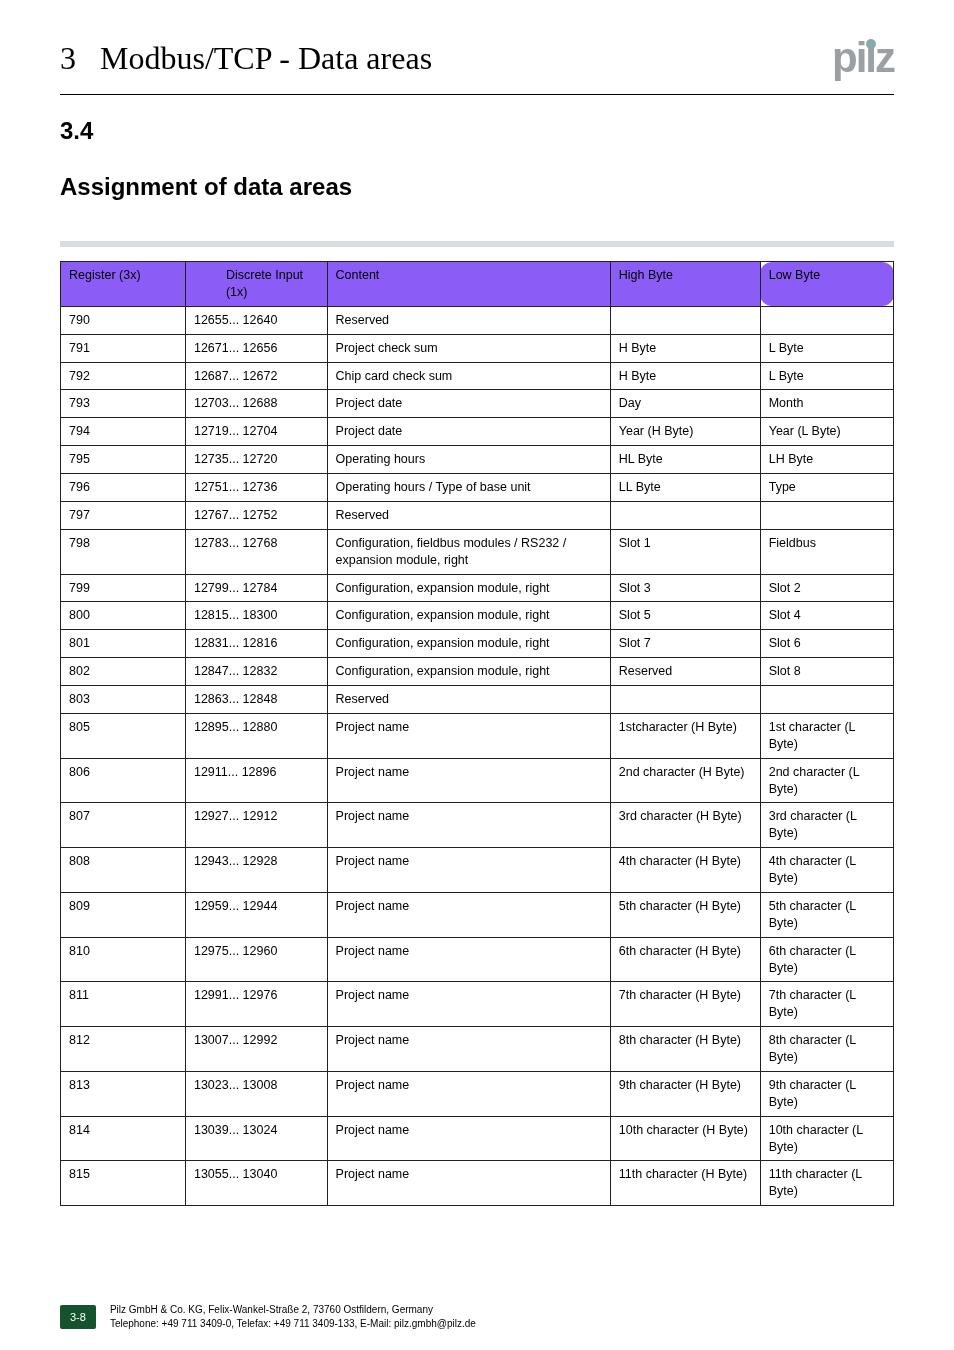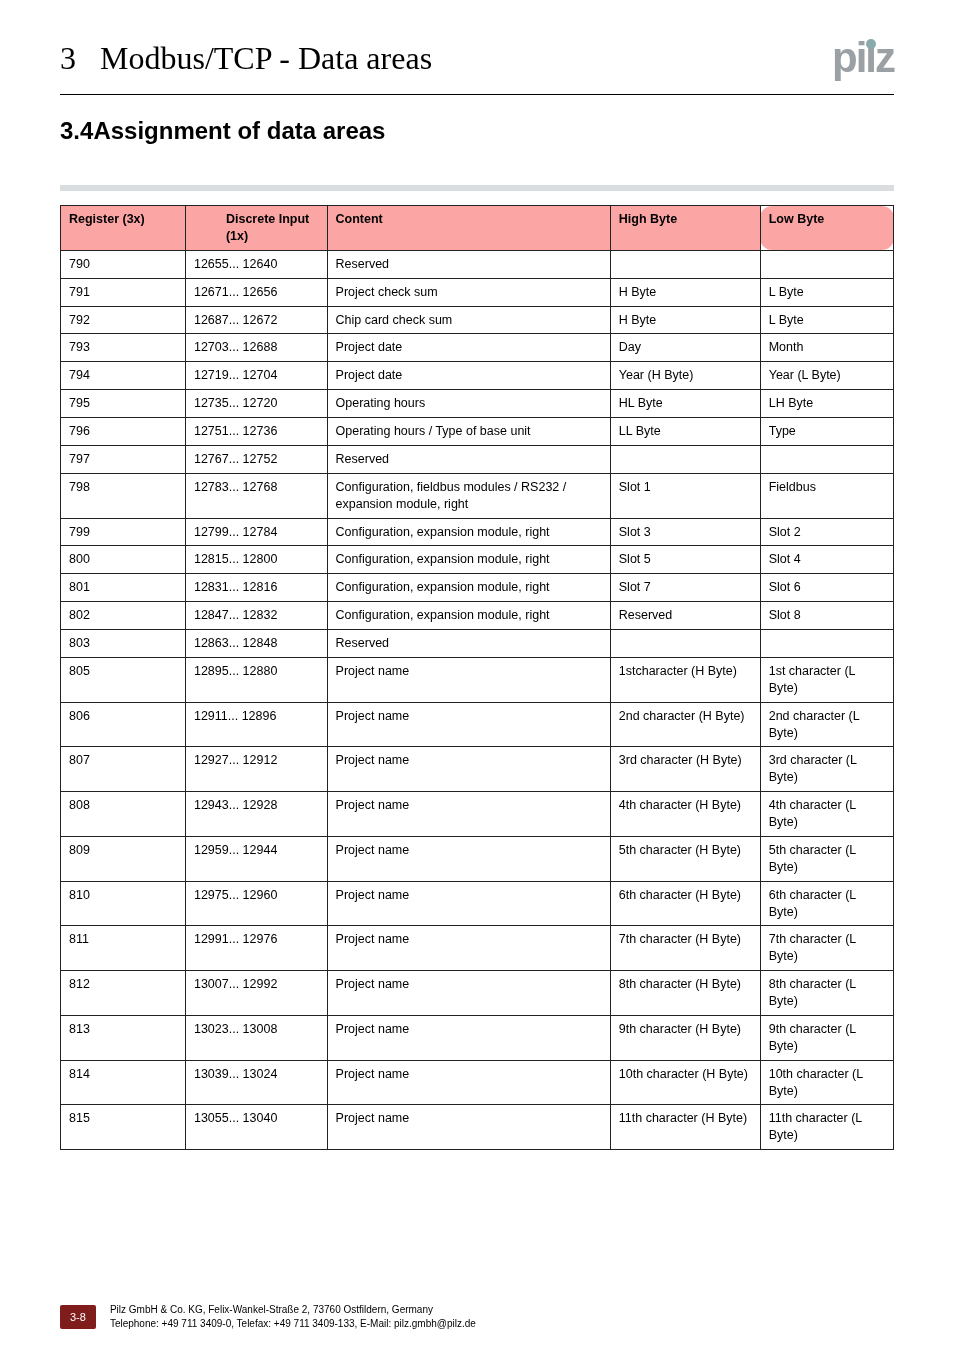--- a/index.html
+++ b/index.html
@@ -58,21 +58,23 @@
   }
   .logo .txt {
     font-family: Arial, Helvetica, sans-serif;
     font-weight: 800;
     font-size: 42px;
     letter-spacing: -2px;
     color: #9aa0a3;
   }
   .section-head {
     display: flex;
+    gap: 28px;
     margin: 18px 0 40px 0;
+    flex-direction: column;
   }
   .secnum {
     font-size: 24px;
     font-weight: 700;
   }
   .sectitle {
     font-size: 24px;
     font-weight: 700;
   }
   .gray-bar {
@@ -87,41 +89,41 @@
   }
   th, td {
     border: 1px solid #222;
     padding: 5px 8px;
     font-size: 12.5px;
     text-align: left;
     vertical-align: top;
     line-height: 1.35;
   }
   th {
-    background: #fca5a5;
-    font-weight: 700;
+    background: #8b5cf6;
+    font-weight: 400;
   }
   .col-reg { width: 15%; }
   .col-di  { width: 17%; padding-left: 40px; }
   .col-content { width: 34%; }
   .col-hb { width: 18%; }
   .col-lb { width: 16%; border-radius: 12px; }
 
   .footer {
     position: absolute;
     bottom: 20px;
     left: 0;
     right: 0;
     display: flex;
     align-items: center;
     gap: 14px;
     padding: 0 60px;
   }
   .page-tag {
-    background: #7f1d1d;
+    background: #14532d;
     color: #fff;
     font-size: 11px;
     padding: 6px 10px;
     border-radius: 2px;
   }
   .footer-text {
     font-size: 10px;
     line-height: 1.35;
     color: #000;
   }
@@ -225,21 +227,21 @@
         </tr>
         <tr>
           <td>799</td>
           <td>12799... 12784</td>
           <td>Configuration, expansion module, right</td>
           <td>Slot 3</td>
           <td>Slot 2</td>
         </tr>
         <tr>
           <td>800</td>
-          <td>12815... 12800</td>
+          <td>12815... 18300</td>
           <td>Configuration, expansion module, right</td>
           <td>Slot 5</td>
           <td>Slot 4</td>
         </tr>
         <tr>
           <td>801</td>
           <td>12831... 12816</td>
           <td>Configuration, expansion module, right</td>
           <td>Slot 7</td>
           <td>Slot 6</td>

